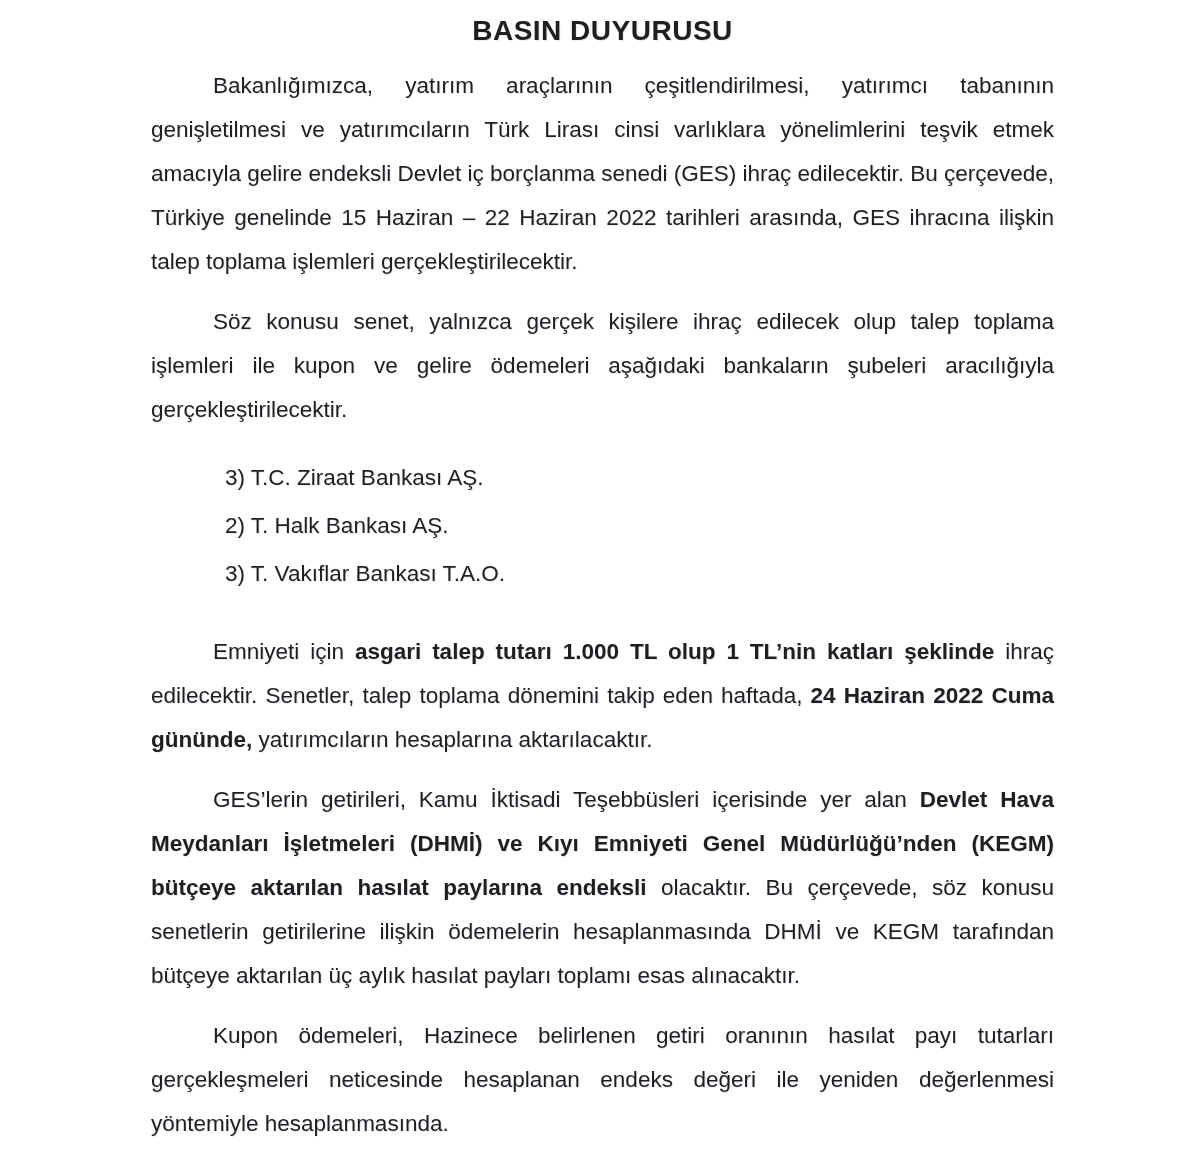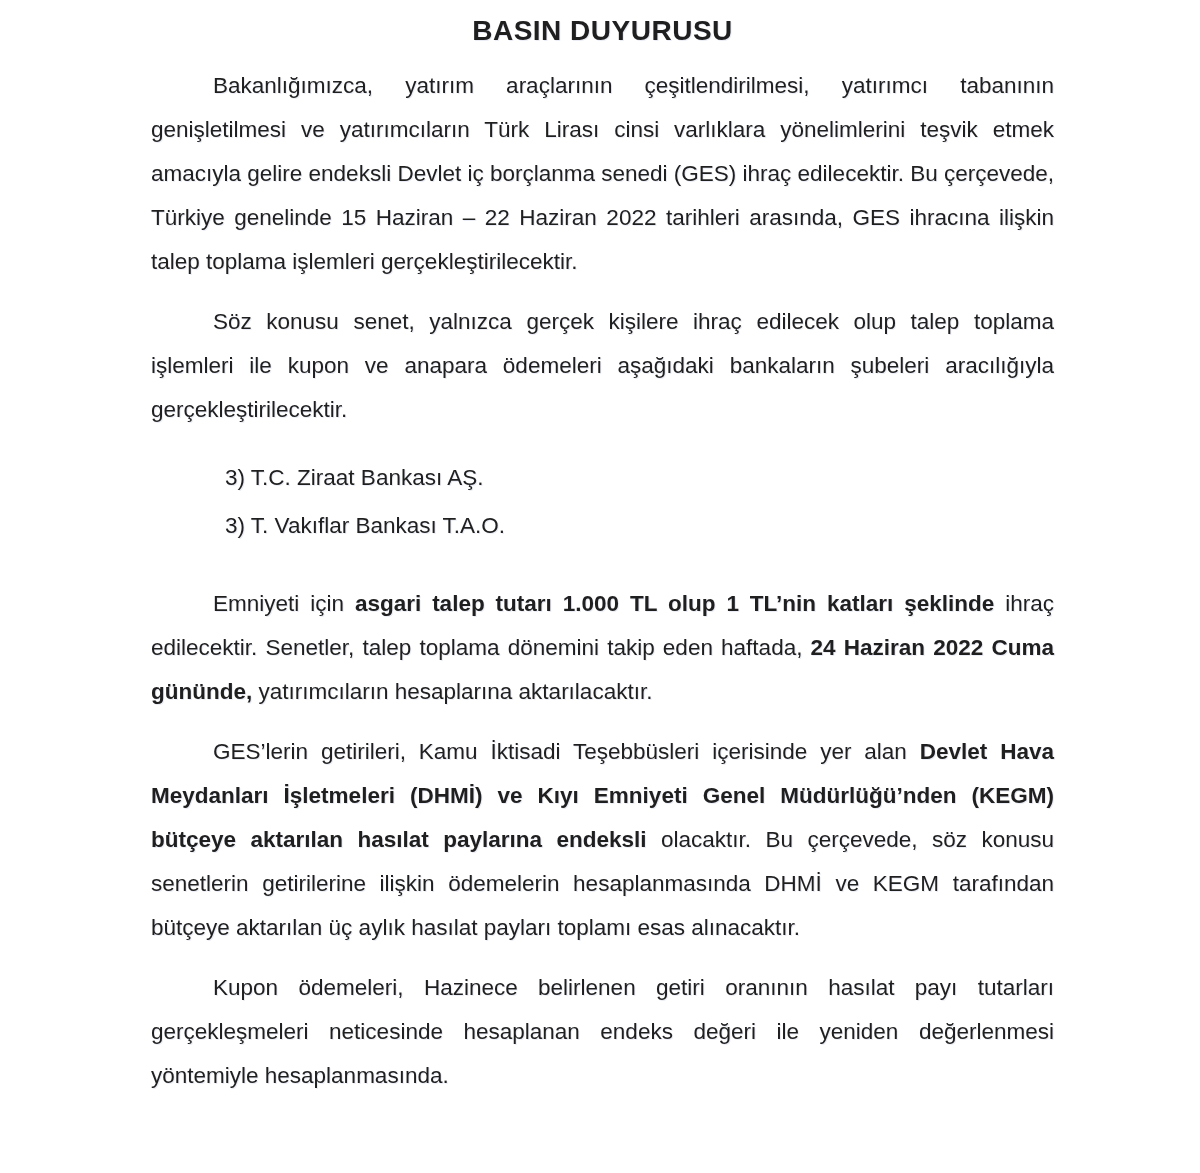--- a/index.html
+++ b/index.html
@@ -48,24 +48,25 @@
 </style>
 </head>
 <body>
 
 <div class="page">
 
   <h1 class="doc-title">BASIN DUYURUSU</h1>
 
   <p class="para p1">Bakanlığımızca, yatırım araçlarının çeşitlendirilmesi, yatırımcı tabanının genişletilmesi ve yatırımcıların Türk Lirası cinsi varlıklara yönelimlerini teşvik etmek amacıyla gelire endeksli Devlet iç borçlanma senedi (GES) ihraç edilecektir. Bu çerçevede, Türkiye genelinde 15 Haziran – 22 Haziran 2022 tarihleri arasında, GES ihracına ilişkin talep toplama işlemleri gerçekleştirilecektir.</p>
 
-  <p class="para p2">Söz konusu senet, yalnızca gerçek kişilere ihraç edilecek olup talep toplama işlemleri ile kupon ve anapara ödemeleri aşağıdaki bankaların şubeleri aracılığıyla gerçekleştirilecektir.</p>
+  <p class="para p2">Söz konusu senet, yalnızca gerçek kişilere ihraç edilecek olup talep toplama işlemleri ile kupon ve gelire ödemeleri aşağıdaki bankaların şubeleri aracılığıyla gerçekleştirilecektir.</p>
 
   <div class="bank-list">
     <div class="bank-item">3) T.C. Ziraat Bankası AŞ.</div>
+    <div class="bank-item">2) T. Halk Bankası AŞ.</div>
     <div class="bank-item">3) T. Vakıflar Bankası T.A.O.</div>
   </div>
 
   <p class="para p3"><span>Emniyeti için </span><b>asgari talep tutarı 1.000 TL olup 1 TL’nin katları şeklinde</b><span> ihraç edilecektir. Senetler, talep toplama dönemini takip eden haftada, </span><b>24 Haziran 2022 Cuma gününde,</b><span> yatırımcıların hesaplarına aktarılacaktır.</span></p>
 
   <p class="para p4"><span>GES’lerin getirileri, Kamu İktisadi Teşebbüsleri içerisinde yer alan </span><b>Devlet Hava Meydanları İşletmeleri (DHMİ) ve Kıyı Emniyeti Genel Müdürlüğü’nden (KEGM) bütçeye aktarılan hasılat paylarına endeksli</b><span> olacaktır. Bu çerçevede, söz konusu senetlerin getirilerine ilişkin ödemelerin hesaplanmasında DHMİ ve KEGM tarafından bütçeye aktarılan üç aylık hasılat payları toplamı esas alınacaktır.</span></p>
 
   <p class="para p5">Kupon ödemeleri, Hazinece belirlenen getiri oranının hasılat payı tutarları gerçekleşmeleri neticesinde hesaplanan endeks değeri ile yeniden değerlenmesi yöntemiyle hesaplanmasında.</p>
 
 

